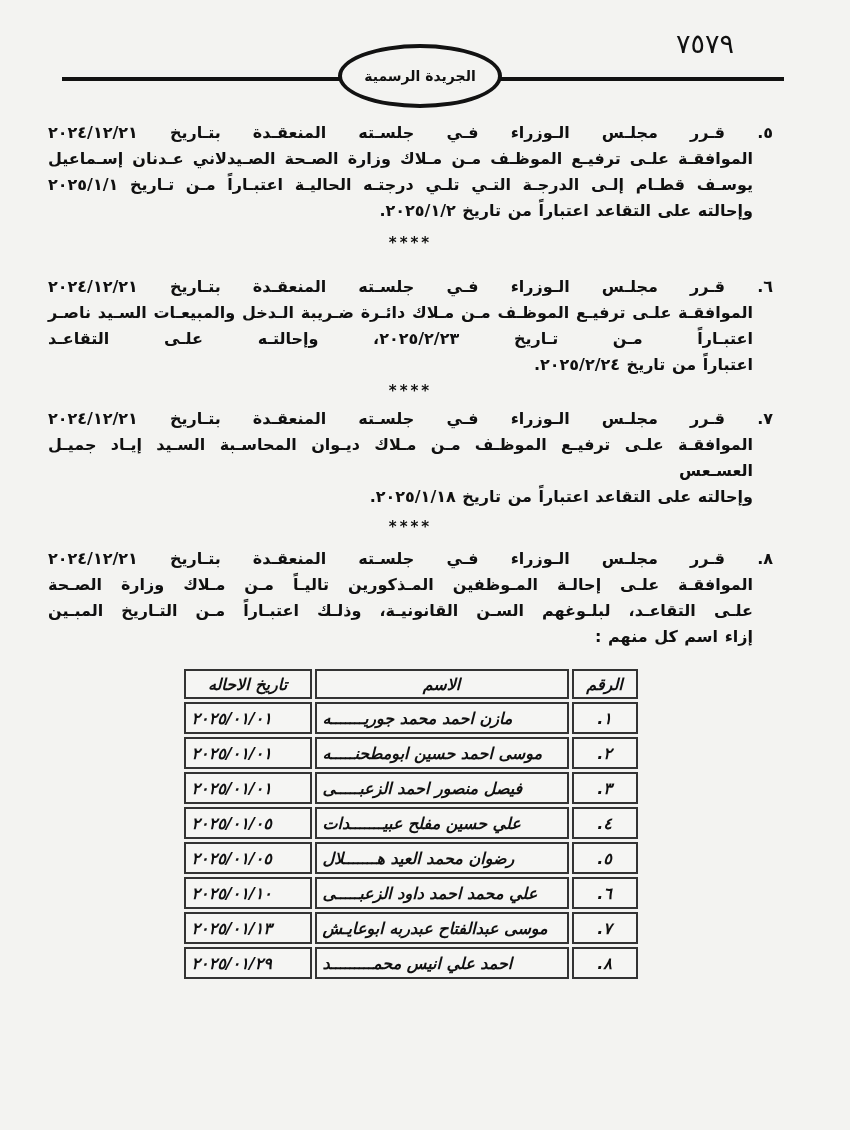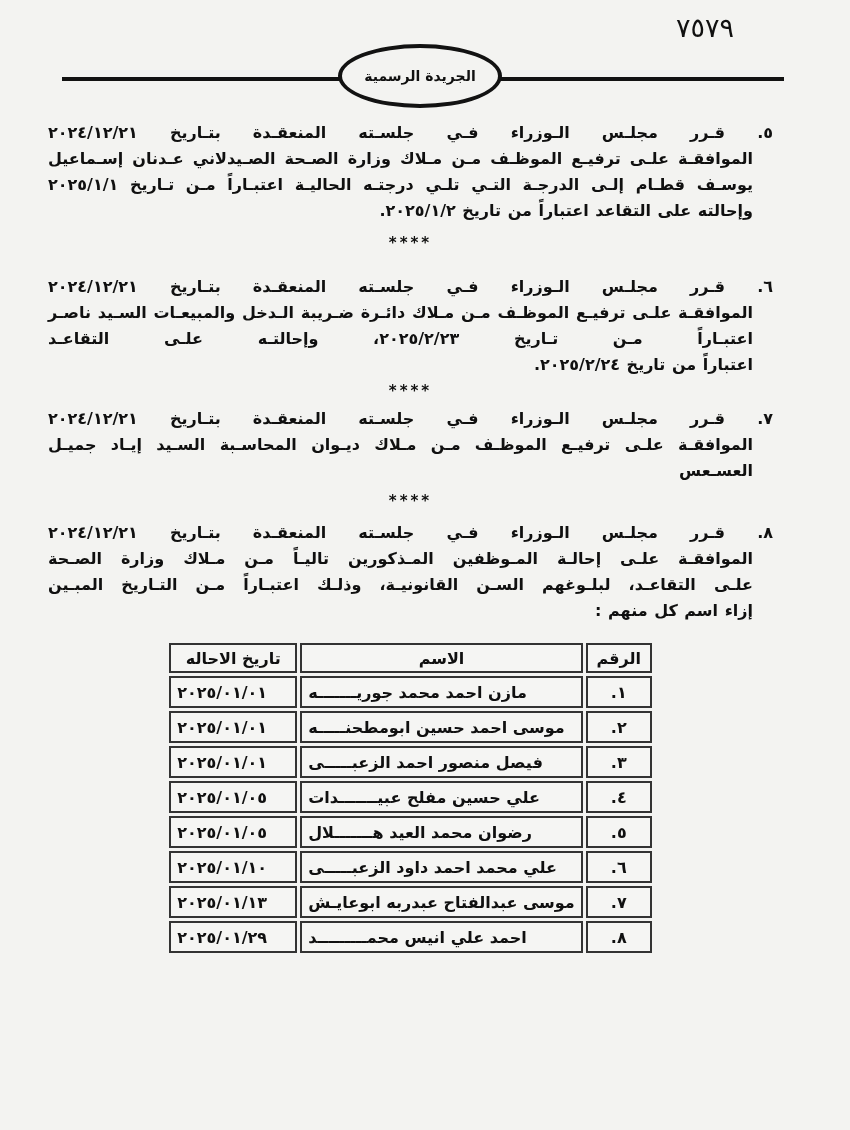--- a/index.html
+++ b/index.html
@@ -5,21 +5,21 @@
   html, body { margin:0; padding:0; background:#f3f3f1; }
   .page {
     position:relative; width:850px; height:1130px;
     background:#f3f3f1; color:#101010;
     font-family:"DejaVu Sans", sans-serif;
     overflow:hidden;
   }
 
   
   .page-number {
-    position:absolute; top:12px; left:655px; width:100px;
+    position:absolute; top:28px; left:655px; width:100px;
     text-align:center; font-size:27px; font-weight:500;
     direction:ltr; letter-spacing:4px;
   }
   .masthead-rule {
     position:absolute; top:77px; left:62px; width:722px; height:4px;
     background:#121212;
   }
   .masthead-seal {
     position:absolute; top:44px; left:338px; width:156px; height:56px;
     background:#f3f3f1; border:4px solid #121212; border-radius:50%;
@@ -43,21 +43,21 @@
   .sep-2 { margin:4px 0 6px; }
   .sep-3 { margin:8px 0 10px; }
 
   
   table.retirees {
     margin:16px auto 0; border-collapse:separate; border-spacing:3px;
     direction:rtl;
   }
   table.retirees th, table.retirees td {
     border:2px solid #333; background:#f5f5f3;
-    font-weight:bold; font-size:16px; padding:0 6px;
+    font-weight:bold; font-size:16px; padding:0 6px;font-style:italic;
   }
   table.retirees th { height:26px; text-align:center; }
   table.retirees td { height:28px; }
   .col-num  { width:50px;  text-align:center; }
   .col-name { width:238px; text-align:left; white-space:nowrap; overflow:hidden; }
   .col-date { width:112px; text-align:left; }
 </style>
 </head>
 <body>
 
@@ -86,20 +86,21 @@
       <div class="line">الموافقـة علـى ترفيـع الموظـف مـن مـلاك دائـرة ضـريبة الـدخل والمبيعـات السـيد ناصـر</div>
       <div class="line">اعتبـاراً مـن تـاريخ ٢٠٢٥/٢/٢٣، وإحالتـه علـى التقاعـد</div>
       <div class="line short">اعتباراً من تاريخ ٢٠٢٥/٢/٢٤.</div>
     </div>
 
     <div class="sep sep-2">****</div>
 
     <div class="para">
       <div class="line first">٧. قـرر مجلـس الـوزراء فـي جلسـته المنعقـدة بتـاريخ ٢٠٢٤/١٢/٢١</div>
       <div class="line">الموافقـة علـى ترفيـع الموظـف مـن مـلاك ديـوان المحاسـبة السـيد إيـاد جميـل العسـعس</div>
+      <div class="line short">وإحالته على التقاعد اعتباراً من تاريخ ٢٠٢٥/١/١٨.</div>
     </div>
 
     <div class="sep sep-3">****</div>
 
     <div class="para">
       <div class="line first">٨. قـرر مجلـس الـوزراء فـي جلسـته المنعقـدة بتـاريخ ٢٠٢٤/١٢/٢١</div>
       <div class="line">الموافقـة علـى إحالـة المـوظفين المـذكورين تاليـاً مـن مـلاك وزارة الصـحة</div>
       <div class="line">علـى التقاعـد، لبلـوغهم السـن القانونيـة، وذلـك اعتبـاراً مـن التـاريخ المبـين</div>
       <div class="line short">إزاء اسم كل منهم :</div>
     </div>

